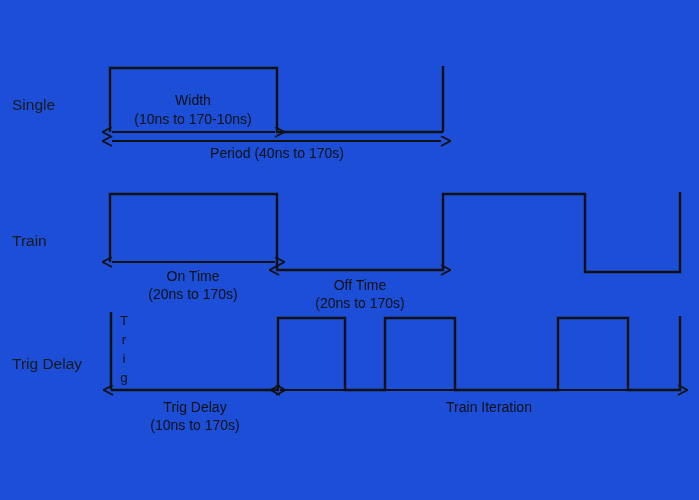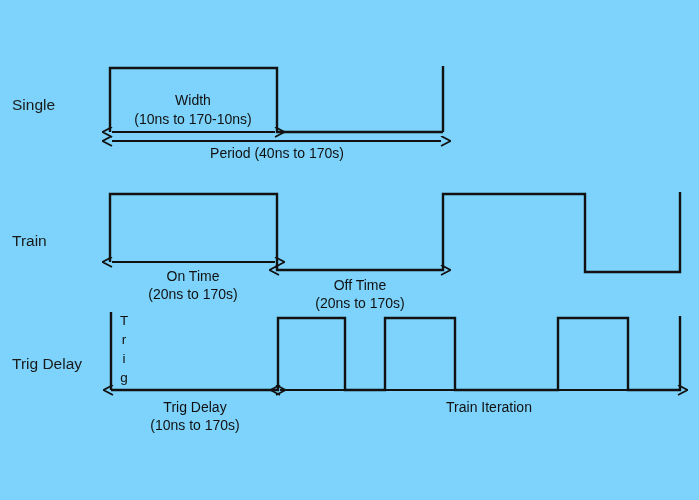--- a/index.html
+++ b/index.html
@@ -4,21 +4,21 @@
 <style>
   html, body {
     margin: 0;
     padding: 0;
     background: #ffffff;
   }
   #canvas {
     position: relative;
     width: 699px;
     height: 500px;
-    background: #7dd3fc;
+    background: #1d4ed8;
     overflow: hidden;
     font-family: "Liberation Sans", sans-serif;
   }
   svg#diagram {
     position: absolute;
     left: 0;
     top: 0;
     width: 699px;
     height: 500px;
   }

